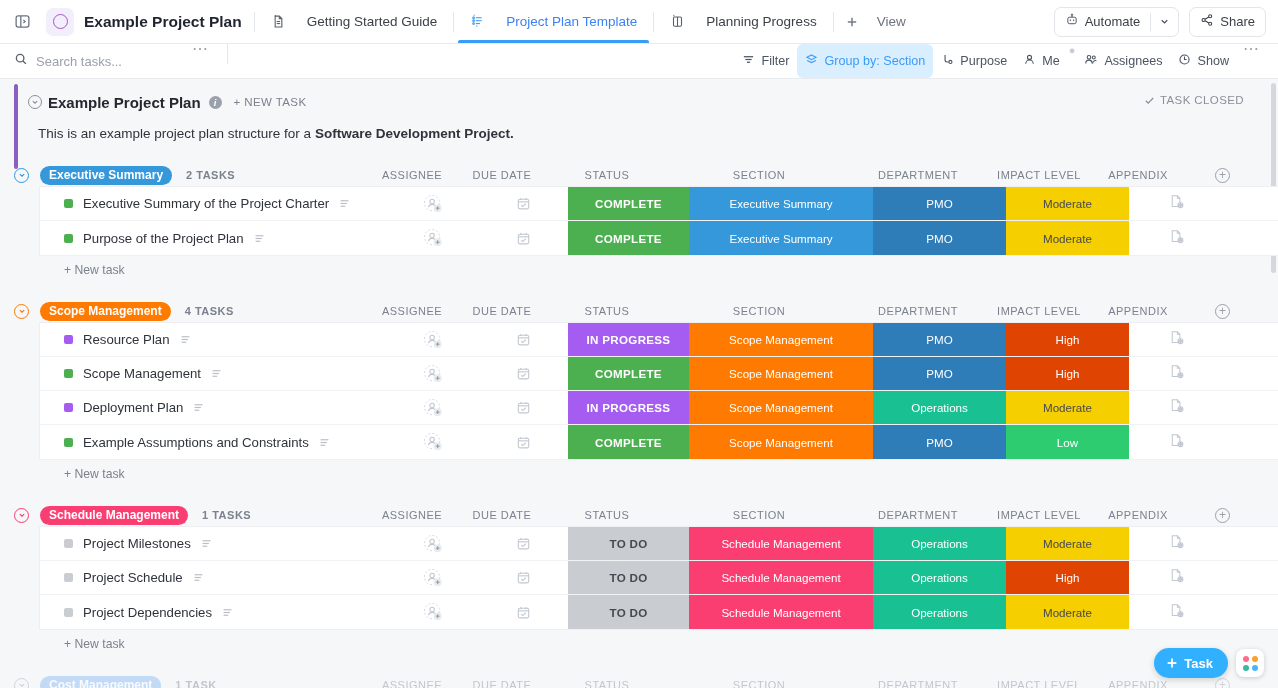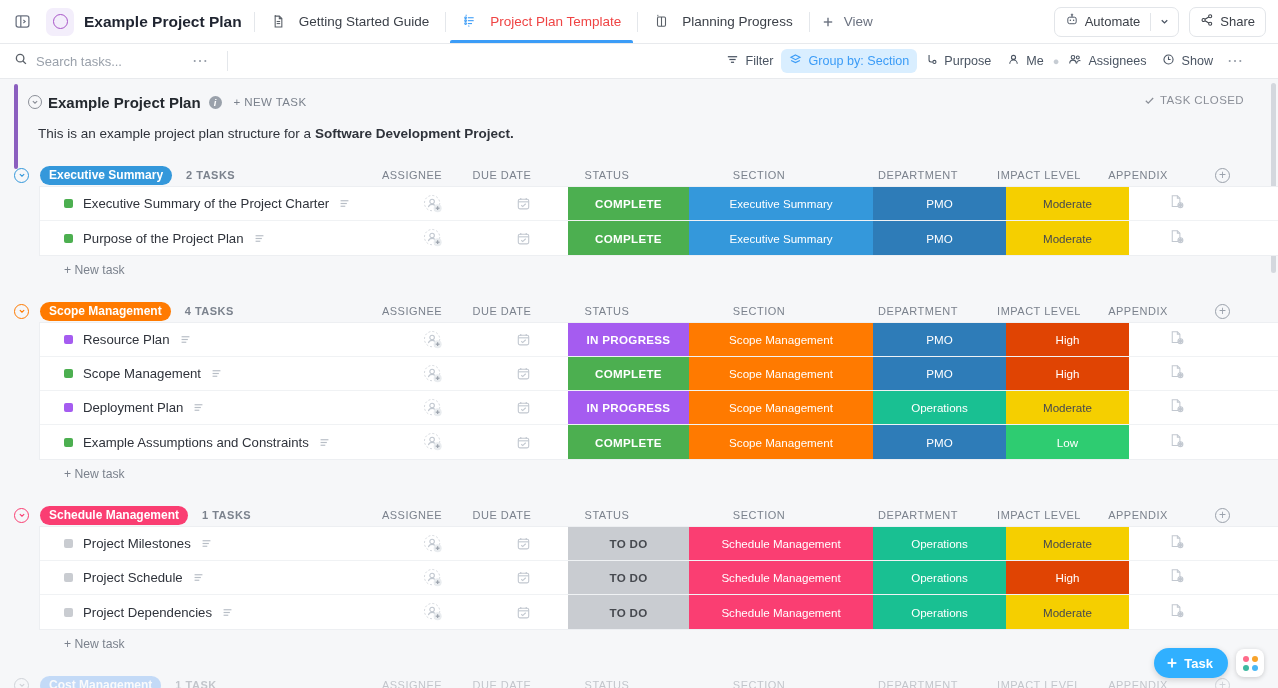--- a/index.html
+++ b/index.html
@@ -37,53 +37,53 @@
     width: 15px; height: 15px;
     border: 1.6px solid #a855c8;
     border-radius: 50%;
   }
   .proj-title {
     font-size: 15.5px; font-weight: bold; color: #1f2430;
     margin-left: 10px; white-space: nowrap; cursor: pointer;
   }
   .vdiv { width: 1px; height: 20px; background: #e4e7eb; margin: 0 12px; }
   .viewtab {
-    display: flex; align-items: center; gap: 13px;
+    display: flex; align-items: center; gap: 21px;
     font-size: 13.5px; color: #3c4149;
     height: 43px; padding: 0 4px;
     white-space: nowrap; cursor: pointer; position: relative;
   }
-  .viewtab.active { color: #ef4444; justify-content: space-between; }
+  .viewtab.active { color: #3b82f6; justify-content: space-between; }
   .viewtab.active::after {
     content:''; position: absolute; left: -8px; right: -8px; bottom: 0;
     height: 3px; background: #3b9cf7; border-radius: 2px 2px 0 0;
   }
   .viewtab .vicon { display: flex; align-items: center; }
   .addview {
-    display: flex; align-items: center; gap: 10px;
+    display: flex; align-items: center; gap: 19px;
     font-size: 13.5px; color: #6b7280; cursor: pointer; white-space: nowrap;
   }
   .spacer { flex: 1; }
   .btn-outline {
     display: flex; align-items: center; height: 30px;
     border: 1px solid #e2e5e9; border-radius: 7px;
     font-size: 13px; color: #3c4149; cursor: pointer; background: #fff;
   }
   .btn-outline .seg { display: flex; align-items: center; gap: 6px; padding: 0 10px; height: 100%; }
   .btn-outline .divider { width: 1px; height: 18px; background: #e2e5e9; }
   .btn-outline .caret { padding: 0 8px; display:flex; align-items:center; height:100%; }
   .share-btn { margin-left: 10px; }
 
   
   .toolbar {
     height: 35px;
-    display: flex; align-items: center;
+    display: flex; 
     border-bottom: 1px solid #e8eaed;
     background: #ffffff;
-    padding: 0 28px 0 14px;
+    padding: 0 12px 0 14px;
   }
   .search-wrap { display: flex; align-items: center; gap: 8px; }
   .search-input {
     border: none; outline: none; font-size: 13px; color: #3c4149;
     width: 150px; background: transparent;
     font-family: "Liberation Sans", sans-serif;
   }
   .search-input::placeholder { color: #9aa1ab; }
   .dots { color: #9aa1ab; font-size: 16px; letter-spacing: 1px; cursor: pointer; padding: 0 6px; line-height: 10px;}
   .tb-item {

